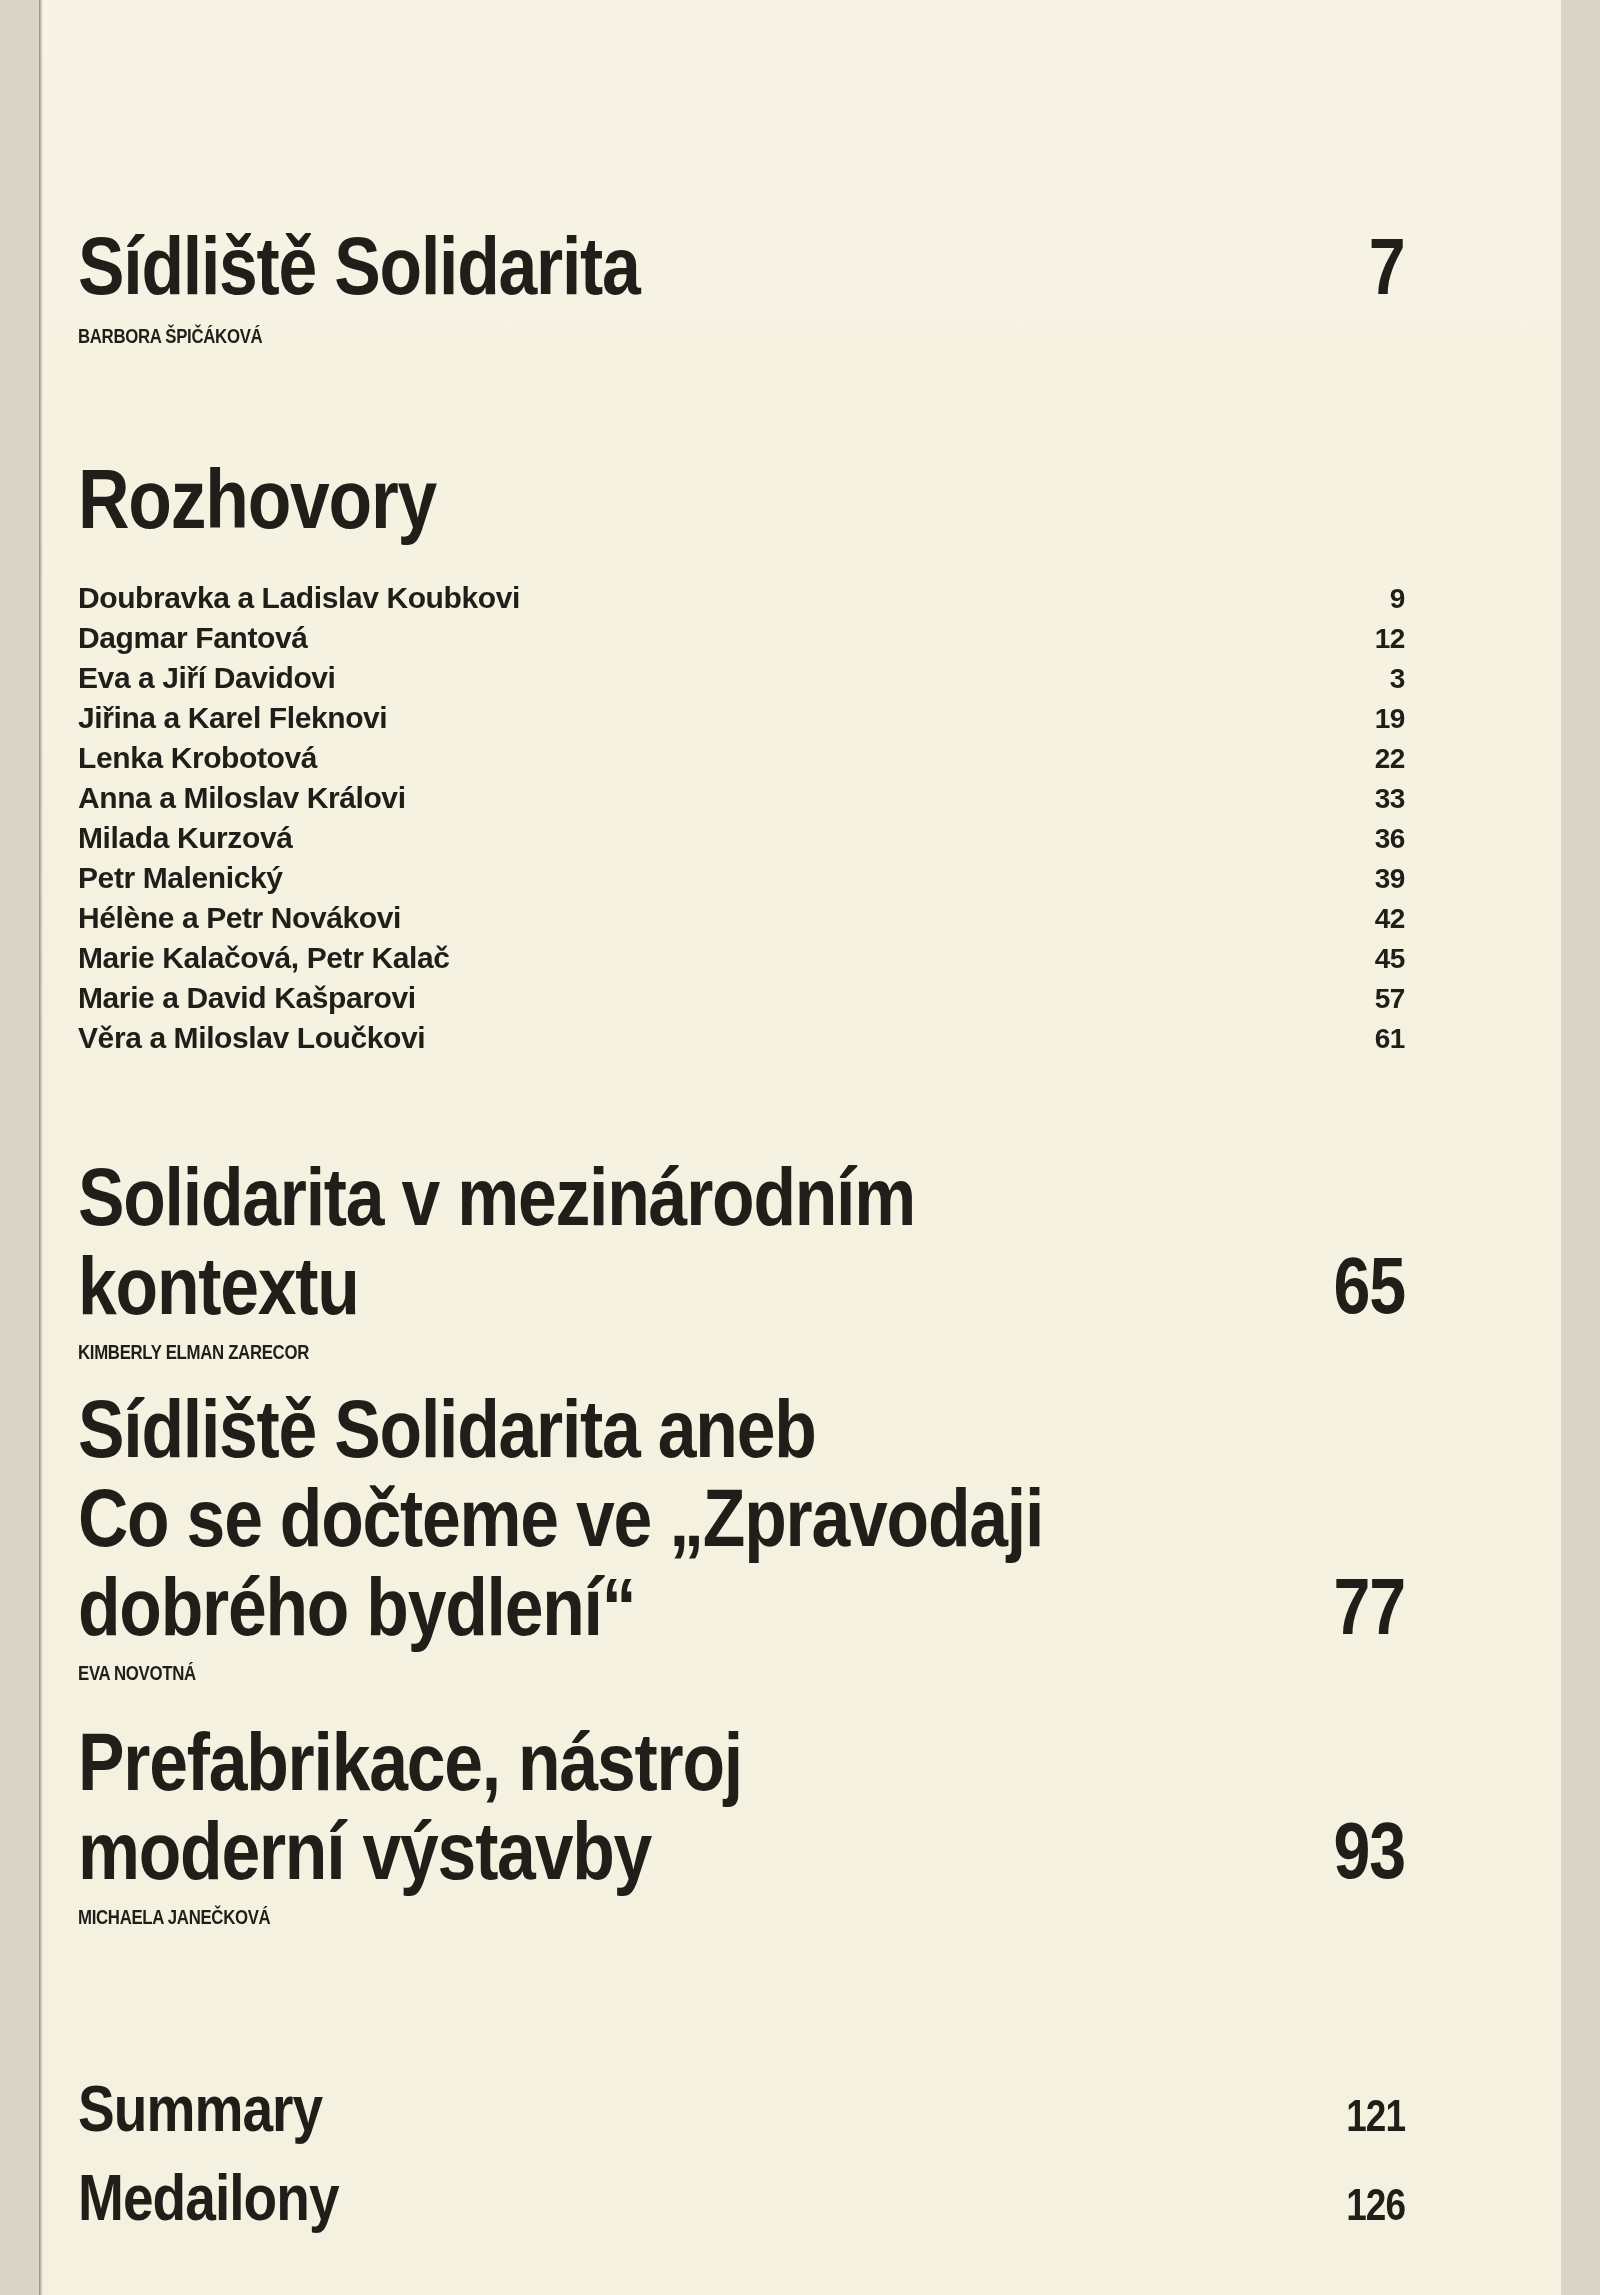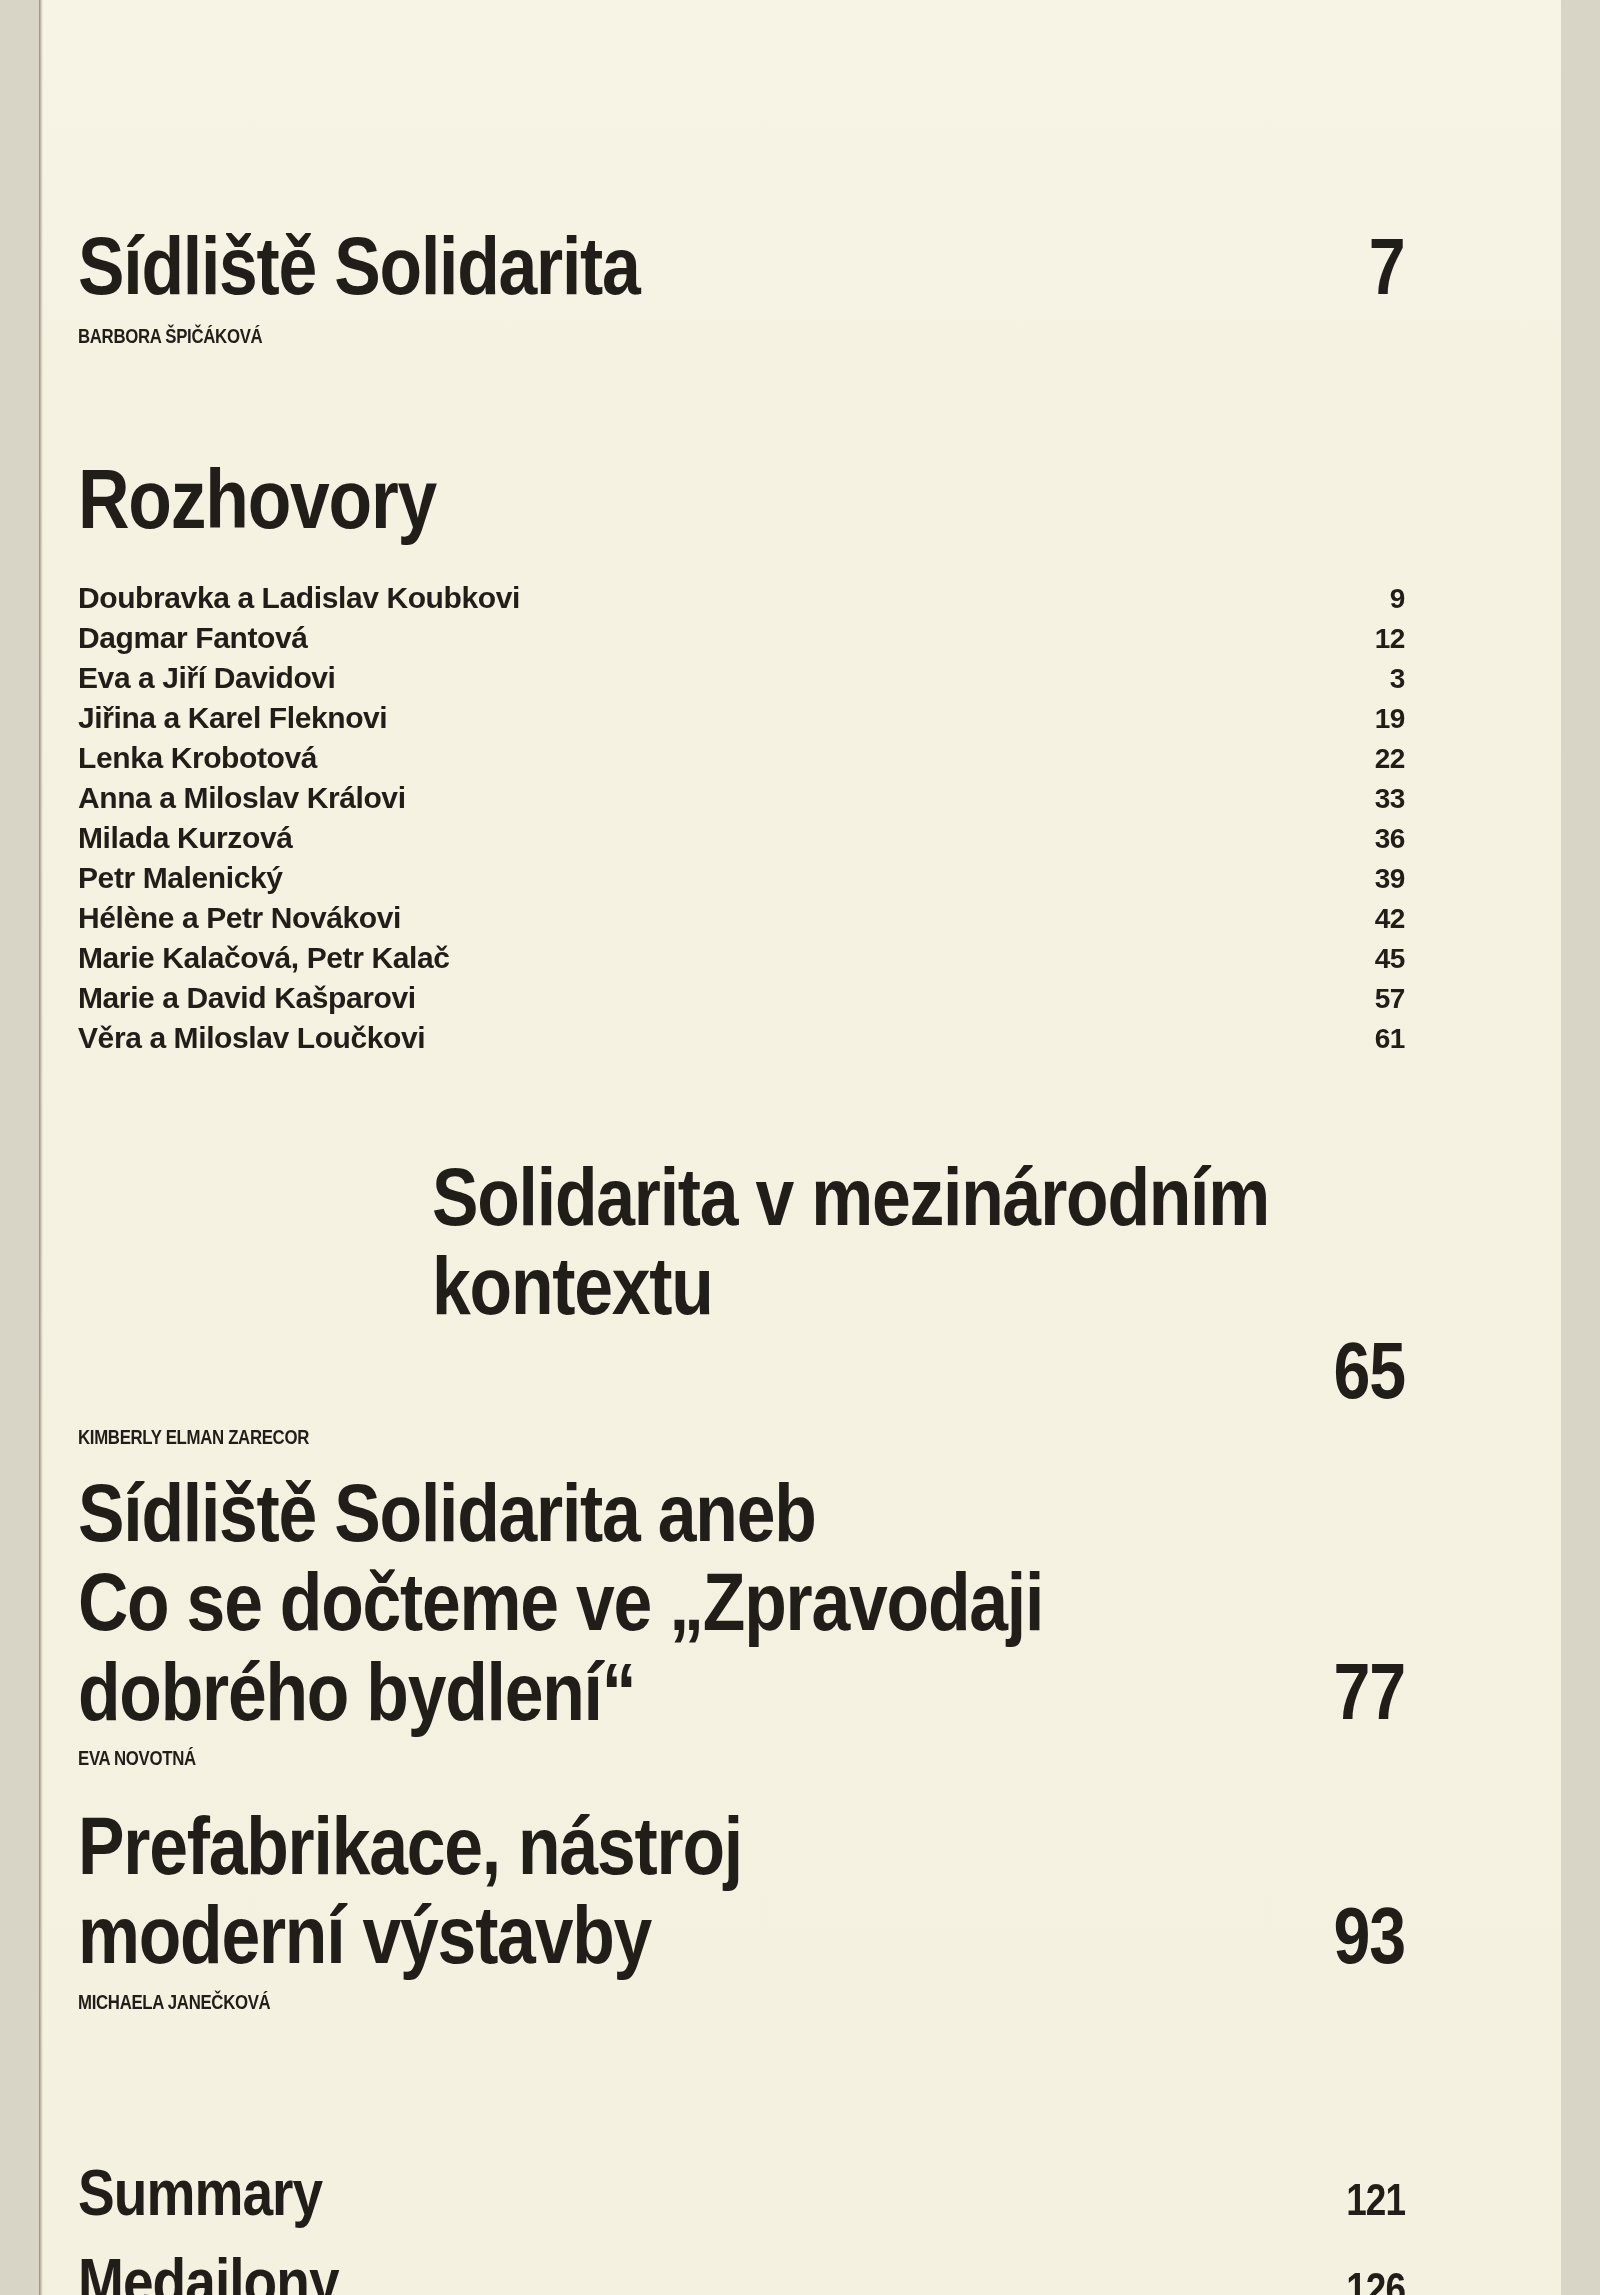--- a/index.html
+++ b/index.html
@@ -92,21 +92,21 @@
   .essay-title {
     margin: 0;
     font-size: 81px;
     line-height: 1.1;
     font-weight: bold;
     letter-spacing: -1.4px;
     white-space: nowrap;
   }
   .essay-row .pagenum-lg { margin-bottom: 5.7px; text-align: center; }
 
-  .mt-essay1 { margin-top: 95px; flex-direction: column; }
+  .mt-essay1 { margin-top: 95px; }
   .mt-essay2 { margin-top: 20px; }
   .mt-essay3 { margin-top: 32px; }
   .author.tight { margin-top: 8.5px; }
 
   .back-matter { margin-top: 138px; }
   .back-row {
     display: flex;
     justify-content: space-between;
     align-items: baseline;
     line-height: 83px;

